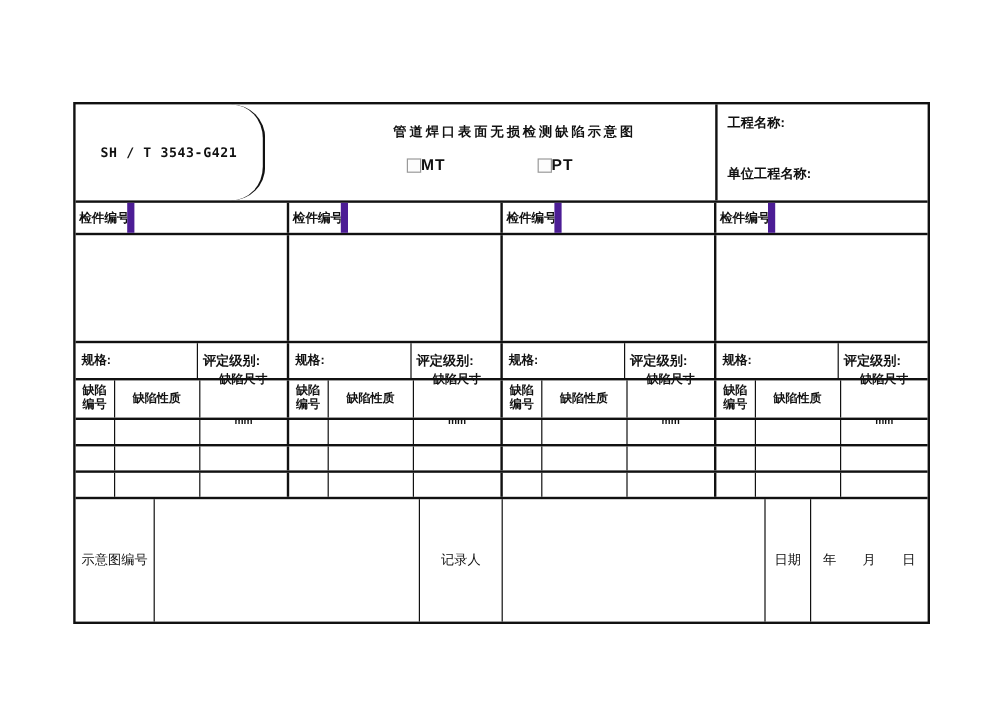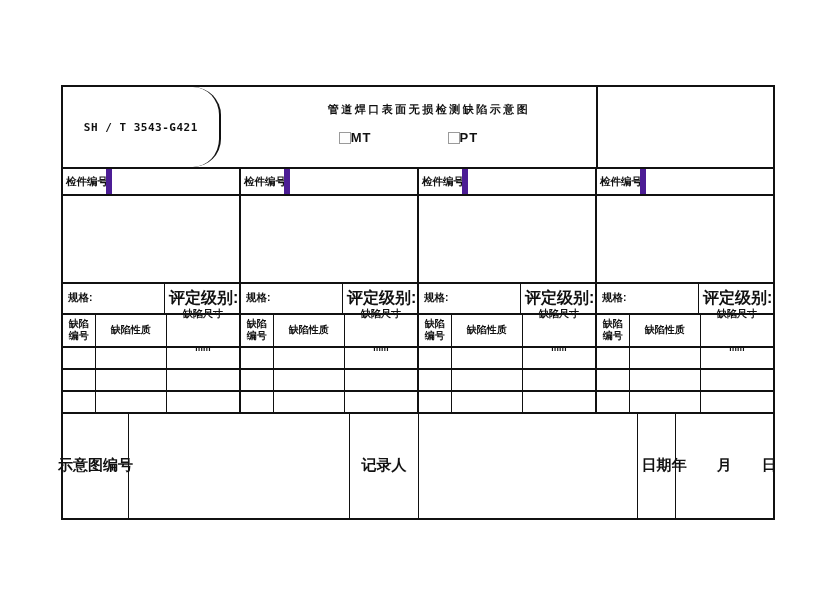--- a/index.html
+++ b/index.html
@@ -95,21 +95,21 @@
     border-right: 1px solid #111;
     display: flex; align-items: center;
     padding-left: 5px;
     font-size: 10.5px; font-weight: bold;
     white-space: nowrap; overflow: hidden;
   }
   .rating-label {
     flex: 1;
     display: flex; align-items: center;
     padding-left: 4px;
-    font-size: 16px; font-weight: bold;
+    font-size: 11px; font-weight: bold;
     white-space: nowrap; overflow: hidden;
   }
 
   
   .head-row { height: 31px; flex: 0 0 auto; }
   .data-row { height: 20px; flex: 0 0 auto; }
   .c1 { width: 18.5%; border-right: 1px solid #111; }
   .c2 { width: 40.5%; border-right: 1px solid #111; }
   .c3 { flex: 1; gap: 22px; }
   .hcell {
@@ -119,21 +119,21 @@
     font-size: 10px; font-weight: bold;
   }
   .two-char-wrap { width: 2.15em; word-break: break-all; line-height: 1.2; }
   .unit { font-size: 8.5px; font-weight: bold; line-height: 1; margin-top: 1px; }
 
   
   .bottom-row { flex: 1 1 auto; }
   .b-cell {
     border-right: 1px solid #111;
     display: flex; align-items: center; justify-content: center;
-    font-size: 15px; font-weight: bold;
+    font-size: 11px; font-weight: normal;
     white-space: nowrap;
   }
   .b-cell:last-child { border-right: none; }
   .b-schem { width: 9.3%; }
   .b-schem-val { width: 31.1%; }
   .b-recorder { width: 9.8%; }
   .b-recorder-val { width: 30.8%; }
   .b-date { width: 5.3%; }
   .b-ymd { flex: 1; justify-content: center; }
 </style>
@@ -151,20 +151,24 @@
           <div class="cb-group">
             <span class="cb-box"></span>
             <span class="cb-label">MT</span>
           </div>
           <div class="cb-group">
             <span class="cb-box"></span>
             <span class="cb-label">PT</span>
           </div>
         </div>
       </div>
+      <div class="cell project-cell">
+        <div>工程名称:</div>
+        <div>单位工程名称:</div>
+      </div>
     </div>
 
     <div class="row insp-row">
       <div class="panel">
         <div class="cell insp-label">检件编号:</div>
         <div class="cell insp-value"></div>
       </div>
       <div class="panel">
         <div class="cell insp-label">检件编号:</div>
         <div class="cell insp-value"></div>

